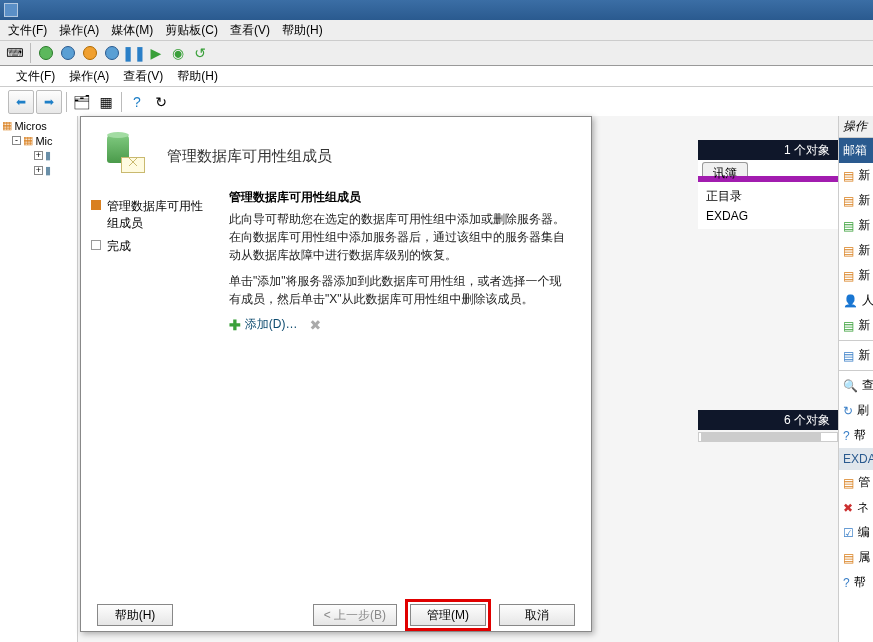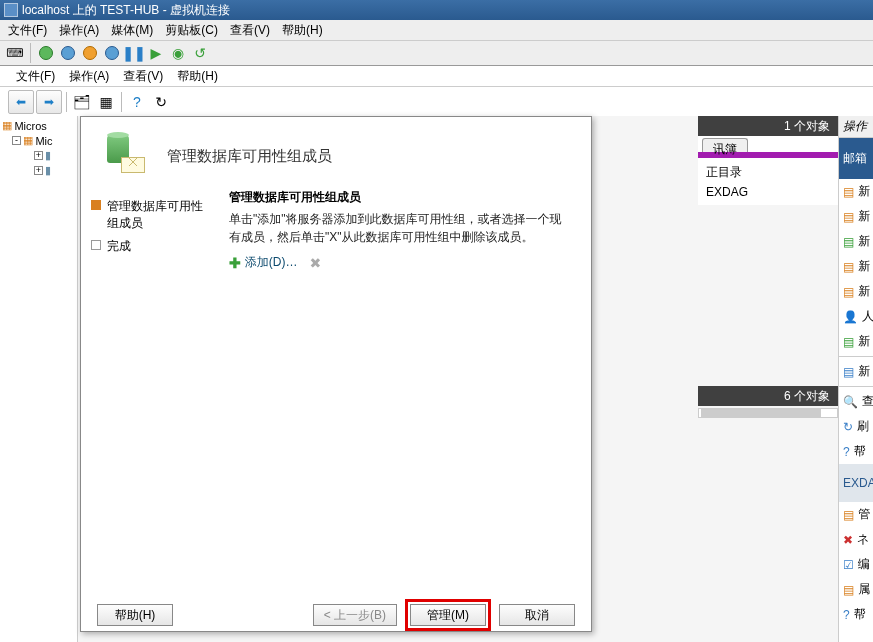--- a/index.html
+++ b/index.html
@@ -30,30 +30,30 @@
 
   .mmc-body { position: absolute; left: 0; top: 50px; right: 0; bottom: 0; display: flex; }
   .tree-pane { width: 78px; border-right: 1px solid #ccc; background: #fff; padding: 2px; overflow: hidden; }
   .tree-item { display: flex; align-items: center; gap: 2px; white-space: nowrap; font-size: 11px; padding: 1px 0; }
   .tree-expander { width: 9px; height: 9px; border: 1px solid #888; font-size: 9px; line-height: 7px; text-align: center; cursor: pointer; }
   .tree-indent { padding-left: 32px; }
 
   .right-bg { flex: 1; background: #f5f5f5; position: relative; }
 
   
-  .right-header { background: #404040; color: #fff; text-align: right; padding: 2px 8px; font-size: 12px; height: 20px; line-height: 16px; }
+  .right-header { background: #0f172a; color: #fff; text-align: right; padding: 2px 8px; font-size: 12px; height: 20px; line-height: 16px; margin-top: 24px; }
   .right-tabs { background: #fff; height: 22px; border-bottom: 6px solid #a21caf; display: flex; }
   .right-tab { padding: 2px 10px; border: 1px solid #999; border-bottom: none; background: #f0f0f0; font-size: 12px; border-radius: 3px 3px 0 0; margin: 2px 0 0 4px; }
   .right-content { background: #fff; padding: 4px 8px; font-size: 12px; }
   .right-row { display: flex; padding: 2px 0; }
 
   
   .actions-pane { width: 35px; background: #fff; border-left: 1px solid #ccc; overflow: hidden; position: absolute; right: 0; top: 0; bottom: 0; }
   .actions-header { background: #f0f0f0; border-bottom: 1px solid #ccc; padding: 2px 4px; font-size: 12px; font-style: italic; }
-  .blue-header { background: #2a5a8f; color: #fff; padding: 12px 4px; font-size: 12px; }
+  .blue-header { background: #2a5a8f; color: #fff; padding: 4px 4px; font-size: 12px; }
   .action-item { display: flex; align-items: center; gap: 4px; padding: 4px 4px; font-size: 12px; white-space: nowrap; }
 
   
   .wizard { position: absolute; left: 80px; top: 116px; width: 512px; height: 516px; background: #fff; border: 1px solid #888; box-shadow: 2px 2px 6px rgba(0,0,0,0.3); font-size: 12px; }
   .wizard-header { display: flex; align-items: center; padding: 14px 20px 8px 20px; gap: 16px; }
   .wizard-header-icon { width: 50px; height: 50px; position: relative; }
   .db-cyl { width: 22px; height: 28px; background: linear-gradient(#7fc97f,#4a9a4a); border-radius: 4px 4px 3px 3px; position: absolute; left: 6px; top: 4px; }
   .db-cyl::before { content: ""; position: absolute; top: -3px; left: 0; right: 0; height: 6px; background: #a2dca2; border-radius: 50%; }
   .env { width: 24px; height: 16px; background: #fffbe0; border: 1px solid #c9b96f; position: absolute; left: 20px; top: 26px; }
   .env::before { content: ""; position: absolute; left: 0; right: 0; top: 0; height: 8px; background: linear-gradient(135deg, transparent 48%, #c9b96f 48%, #c9b96f 52%, transparent 52%), linear-gradient(-135deg, transparent 48%, #c9b96f 48%, #c9b96f 52%, transparent 52%); }
@@ -79,21 +79,20 @@
   .wizard-footer { display: flex; gap: 8px; align-items: center; padding: 10px 16px; }
   .wiz-btn { min-width: 76px; height: 22px; border: 1px solid #888; background: linear-gradient(#fdfdfd,#e6e6e6); font-size: 12px; cursor: pointer; padding: 0 10px; }
   .spacer { flex: 1; }
   .red-box { border: 3px solid #e00000; padding: 2px; }
 </style>
 </head>
 <body>
 
 <div class="vm-titlebar">
   <span class="icon"></span>
-  <span>localhost 上的 TEST-HUB - 虚拟机连接</span>
 </div>
 
 <div class="vm-menubar">
   <span>文件(F)</span>
   <span>操作(A)</span>
   <span>媒体(M)</span>
   <span>剪贴板(C)</span>
   <span>查看(V)</span>
   <span>帮助(H)</span>
 </div>
@@ -266,20 +265,21 @@
         <div class="step-box active"></div>
         <span>管理数据库可用性组成员</span>
       </div>
       <div class="step">
         <div class="step-box pending"></div>
         <span>完成</span>
       </div>
     </div>
     <div class="wizard-main">
       <div class="section-title">管理数据库可用性组成员</div>
+      <div class="desc">此向导可帮助您在选定的数据库可用性组中添加或删除服务器。在向数据库可用性组中添加服务器后，通过该组中的服务器集自动从数据库故障中进行数据库级别的恢复。</div>
       <div class="desc">单击"添加"将服务器添加到此数据库可用性组，或者选择一个现有成员，然后单击"X"从此数据库可用性组中删除该成员。</div>
       <div class="add-bar">
         <span class="add-icon">✚</span>
         <a href="#" style="color:#0c4a6e;text-decoration:none">添加(D)…</a>
         <span class="x-icon">✖</span>
       </div>
     </div>
   </div>
   <div class="wizard-footer">
     <button class="wiz-btn">帮助(H)</button>

